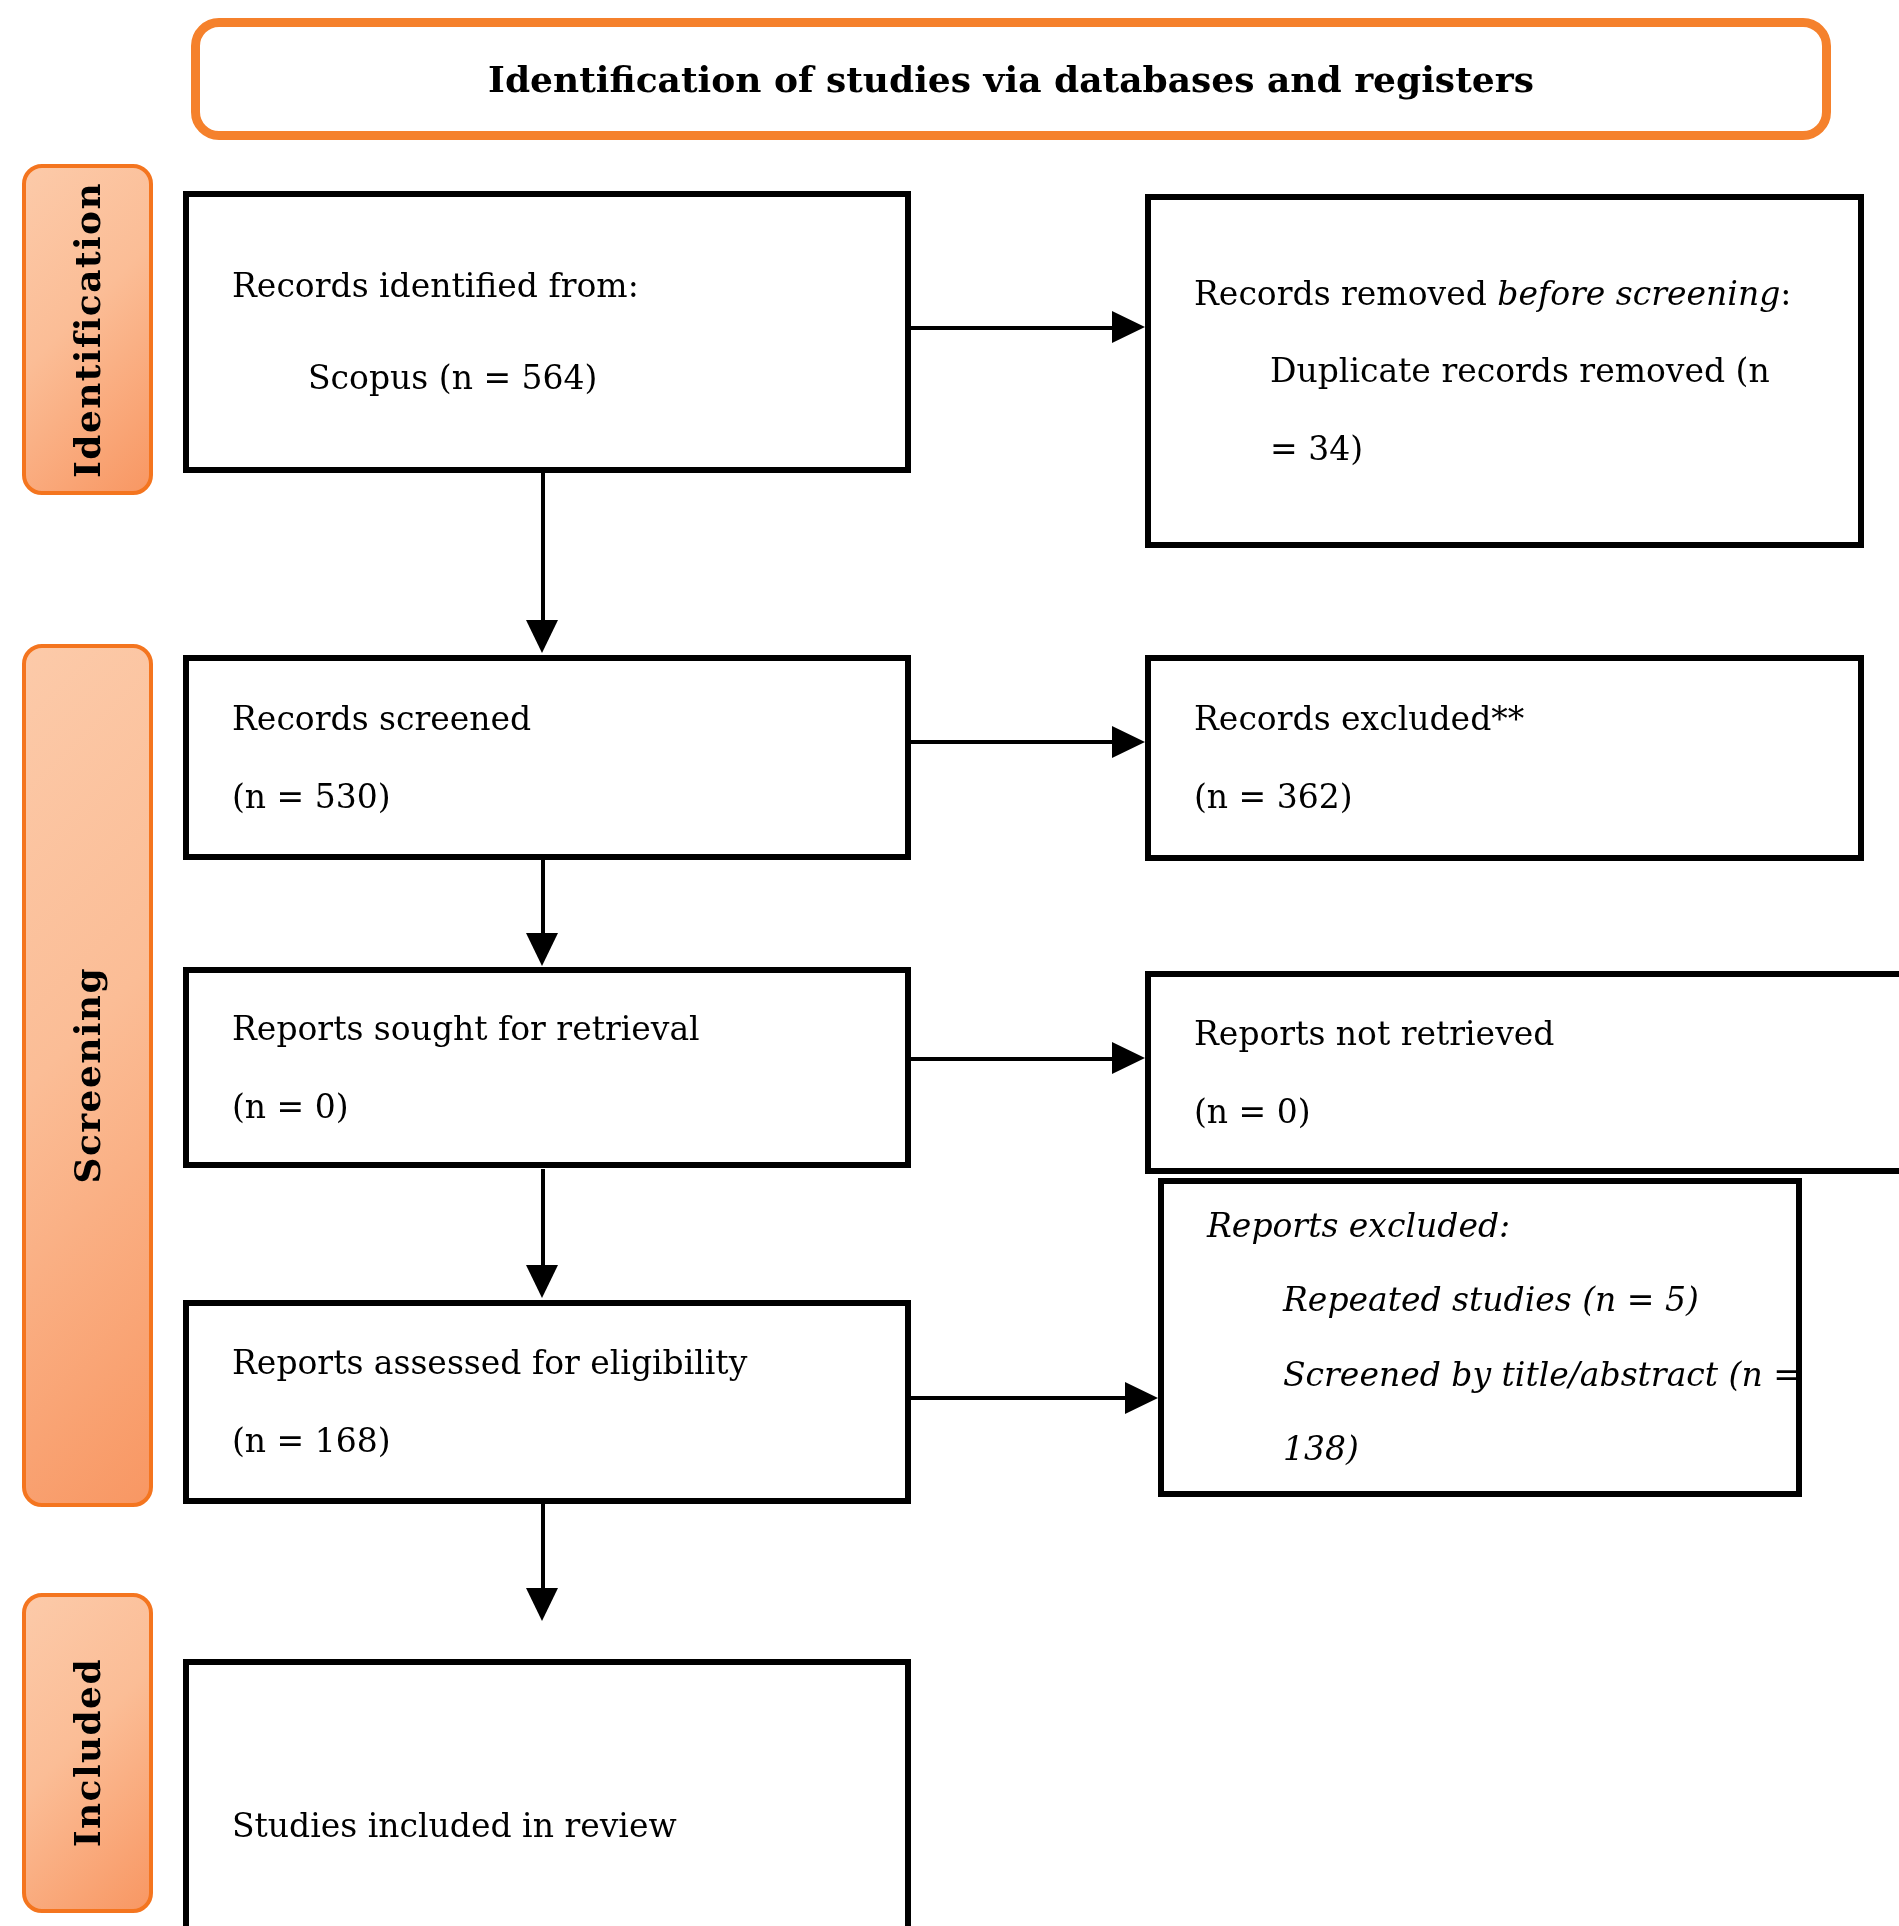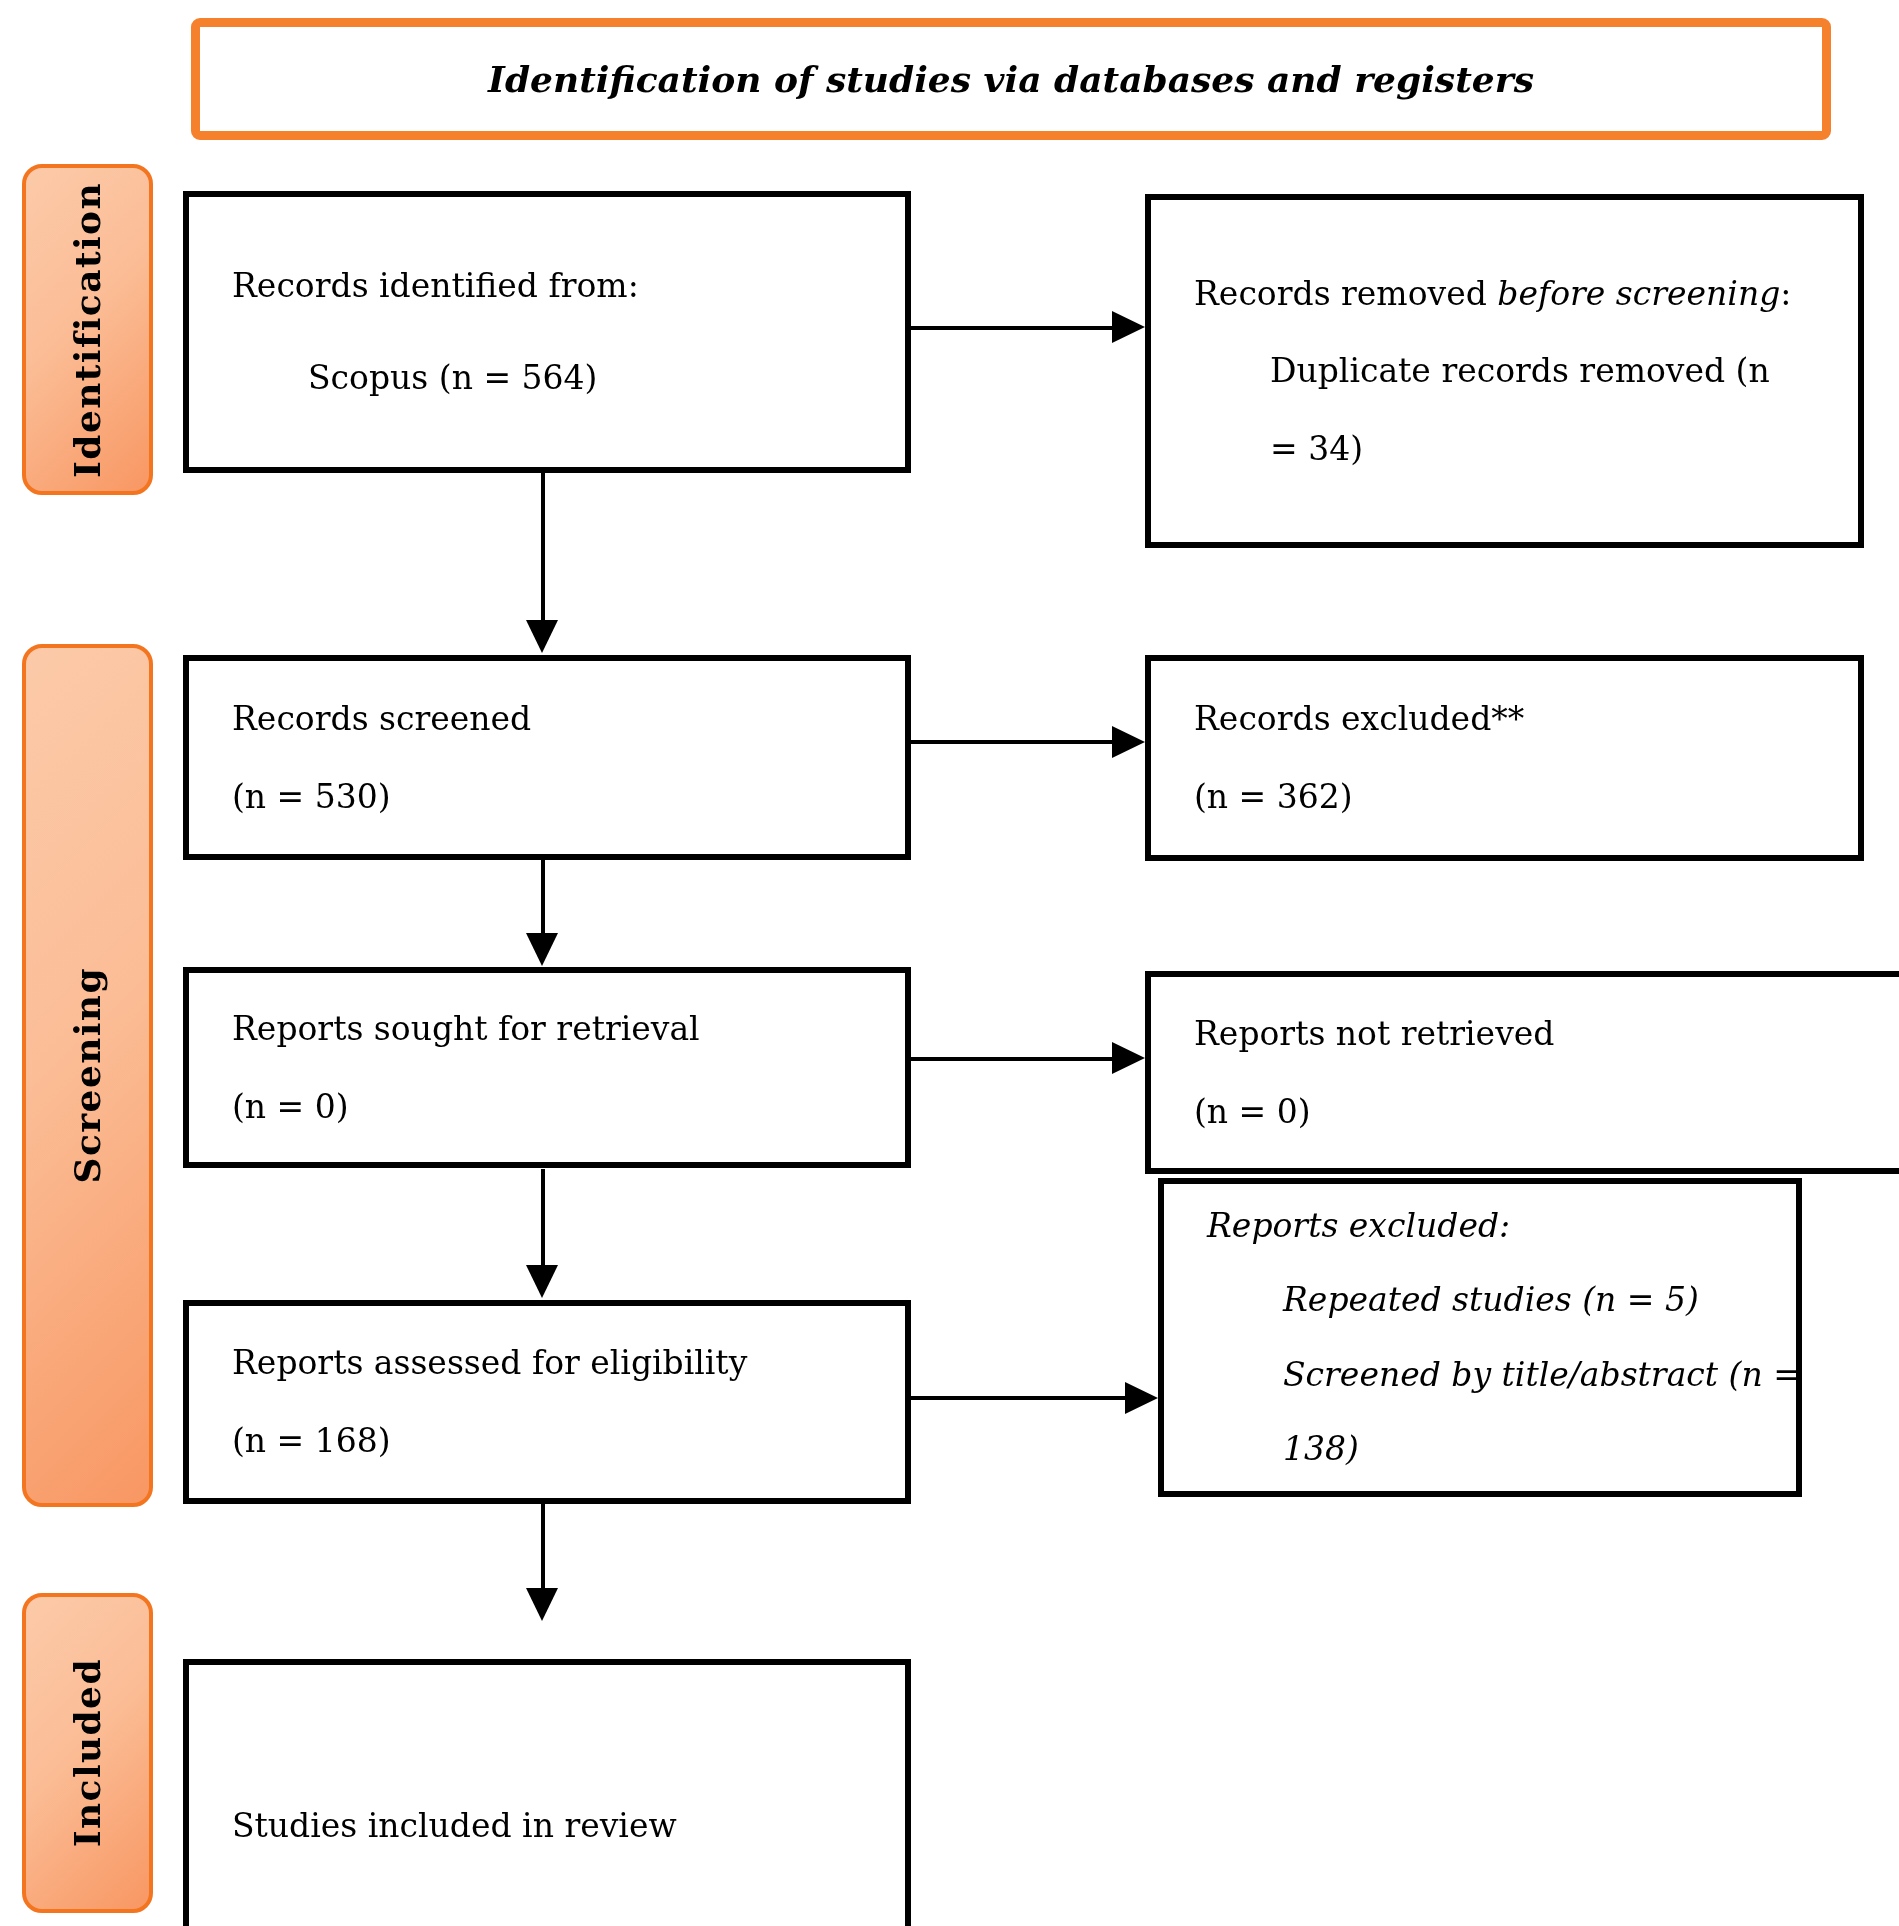--- a/index.html
+++ b/index.html
@@ -15,23 +15,23 @@
     background: #ffffff;
     overflow: hidden;
   }
 
   
   .title-box {
     position: absolute;
     left: 191px; top: 18px;
     width: 1640px; height: 122px;
     border: 9.4px solid #f5812c;
-    border-radius: 9px;
+    border-radius: 28px;
     background: #ffffff;
-    display: flex; align-items: center; justify-content: center; font-style: italic;
+    display: flex; align-items: center; justify-content: center;
   }
   .title-box .title-text {
     font-size: 36px; font-weight: bold; text-align: center;
   }
 
   
   .stage-label {
     position: absolute;
     left: 21.6px; width: 131px;
     border: 4.3px solid #f4751f;

